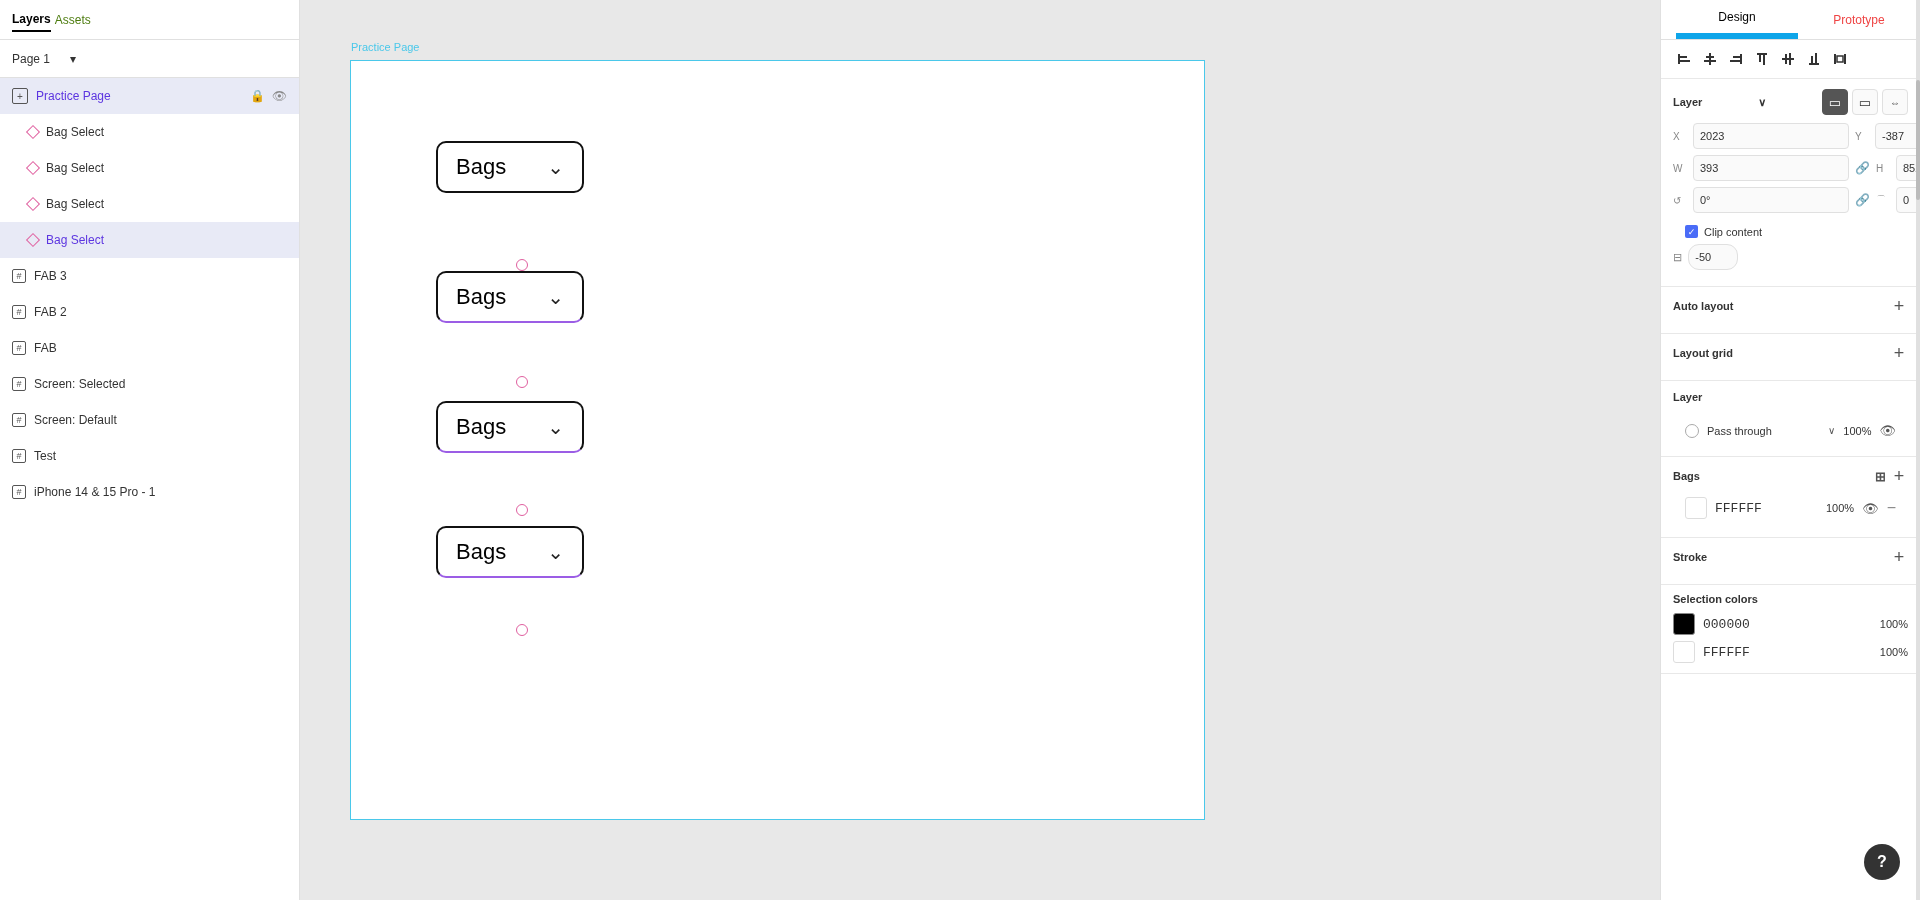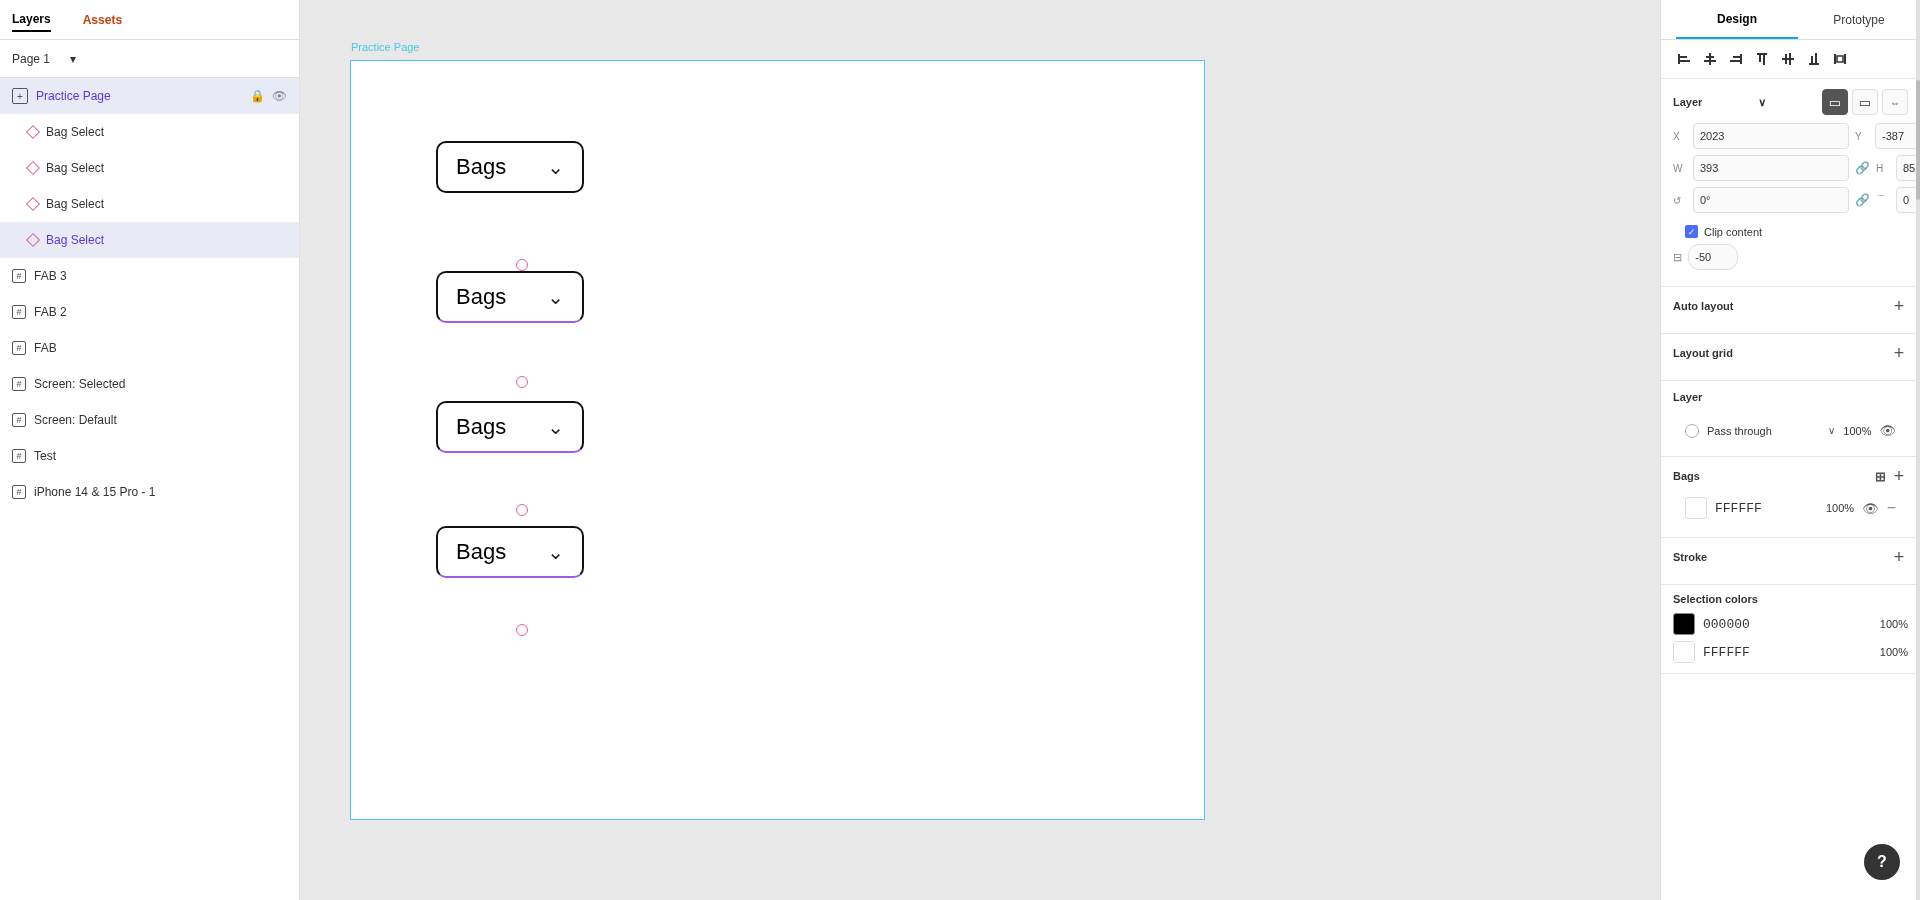--- a/index.html
+++ b/index.html
@@ -16,29 +16,28 @@
       height: 900px;
       overflow-y: auto;
     }
 
     .left-top-tabs {
       display: flex;
       align-items: center;
       padding: 0 12px;
       height: 40px;
       border-bottom: 1px solid #e0e0e0;
-      gap: 32px;
+      gap: 4px;
     }
 
     .left-top-tabs span {
       font-size: 12px;
-      color: #c2410c;
+      color: #4d7c0f;
       cursor: pointer;
       padding: 4px 0;
-      font-weight: bold;
     }
 
     .left-top-tabs span.active {
       color: #000;
       font-weight: 600;
       border-bottom: 2px solid #000;
     }
 
     .page-selector {
       display: flex;
@@ -170,32 +169,32 @@
       display: flex;
       border-bottom: 1px solid #e0e0e0;
       height: 40px;
       align-items: center;
     }
 
     .right-tab {
       flex: 1;
       text-align: center;
       font-size: 12px;
-      color: #404040;
+      color: #ef4444;
       cursor: pointer;
       height: 100%;
       display: flex;
       align-items: center;
       justify-content: center;
     }
 
     .right-tab.active {
       color: #000;
-      font-weight: 700;
-      border-bottom: 2px solid #0ea5e9;
+      font-weight: 400;
+      border-bottom: 6px solid #0ea5e9;
       margin-left: 15px;
     }
 
     .align-row {
       display: flex;
       gap: 4px;
       padding: 8px 12px;
       border-bottom: 1px solid #e8e8e8;
       align-items: center;
       flex-wrap: wrap;

